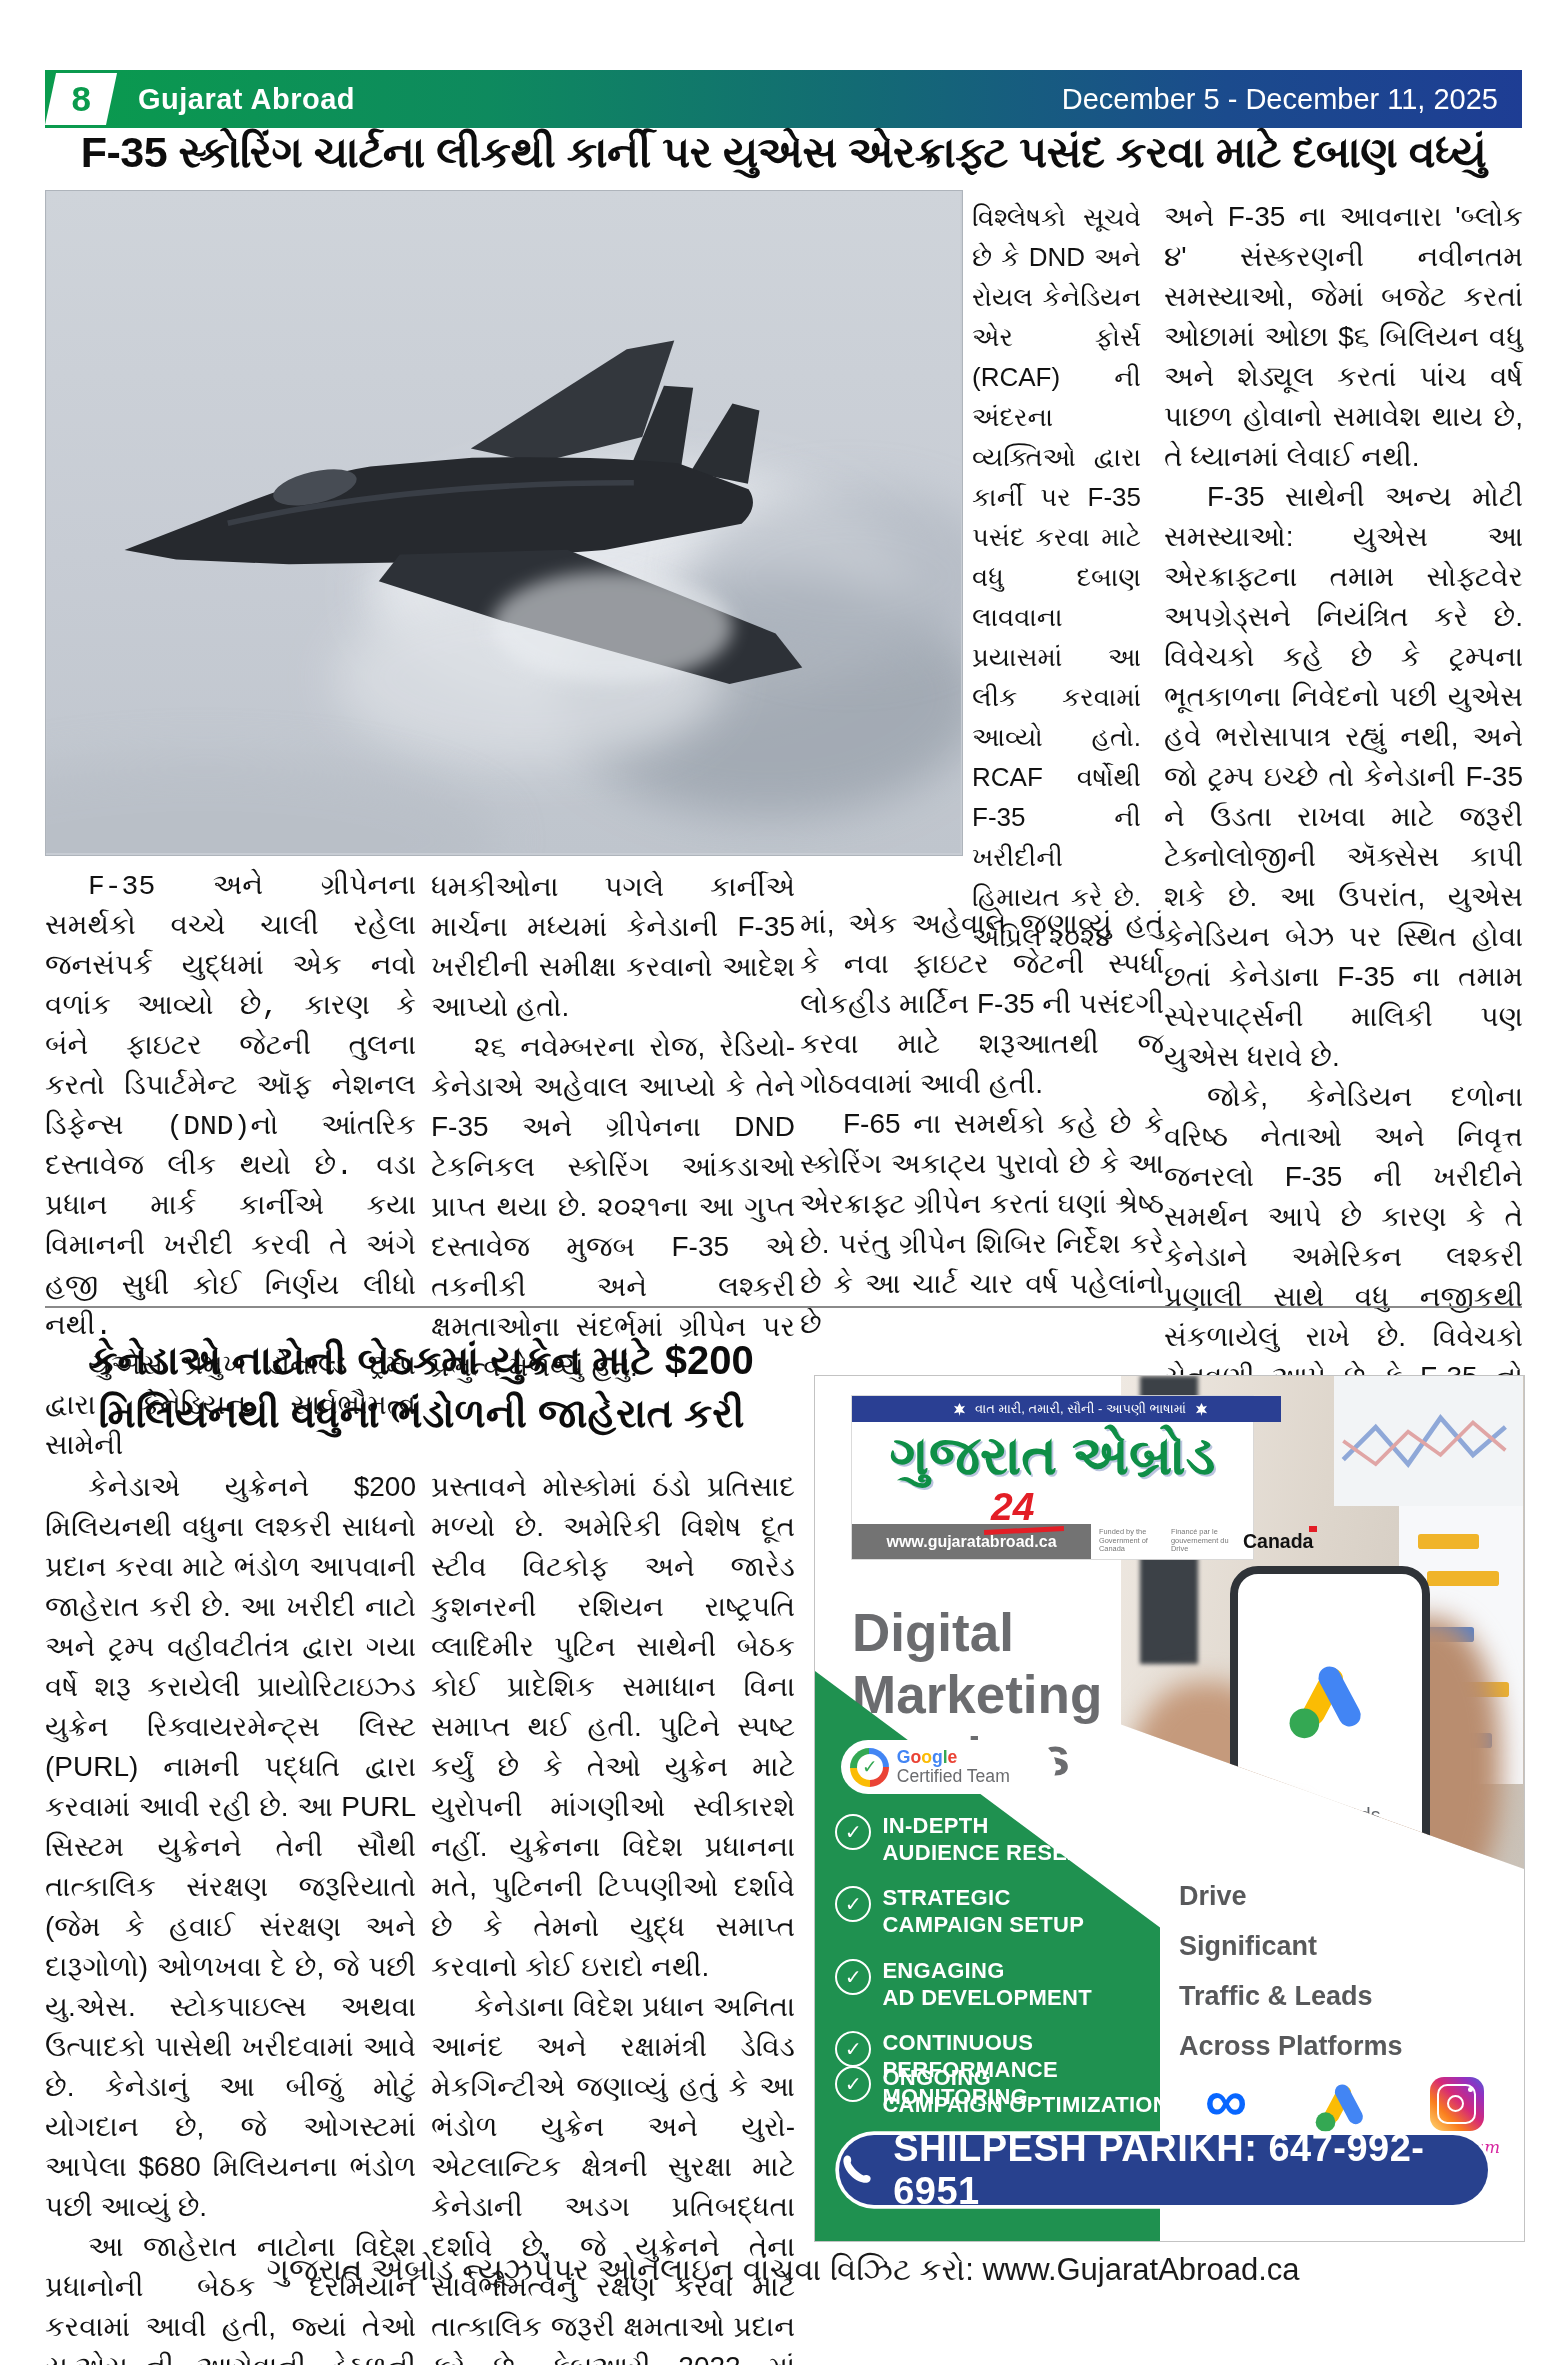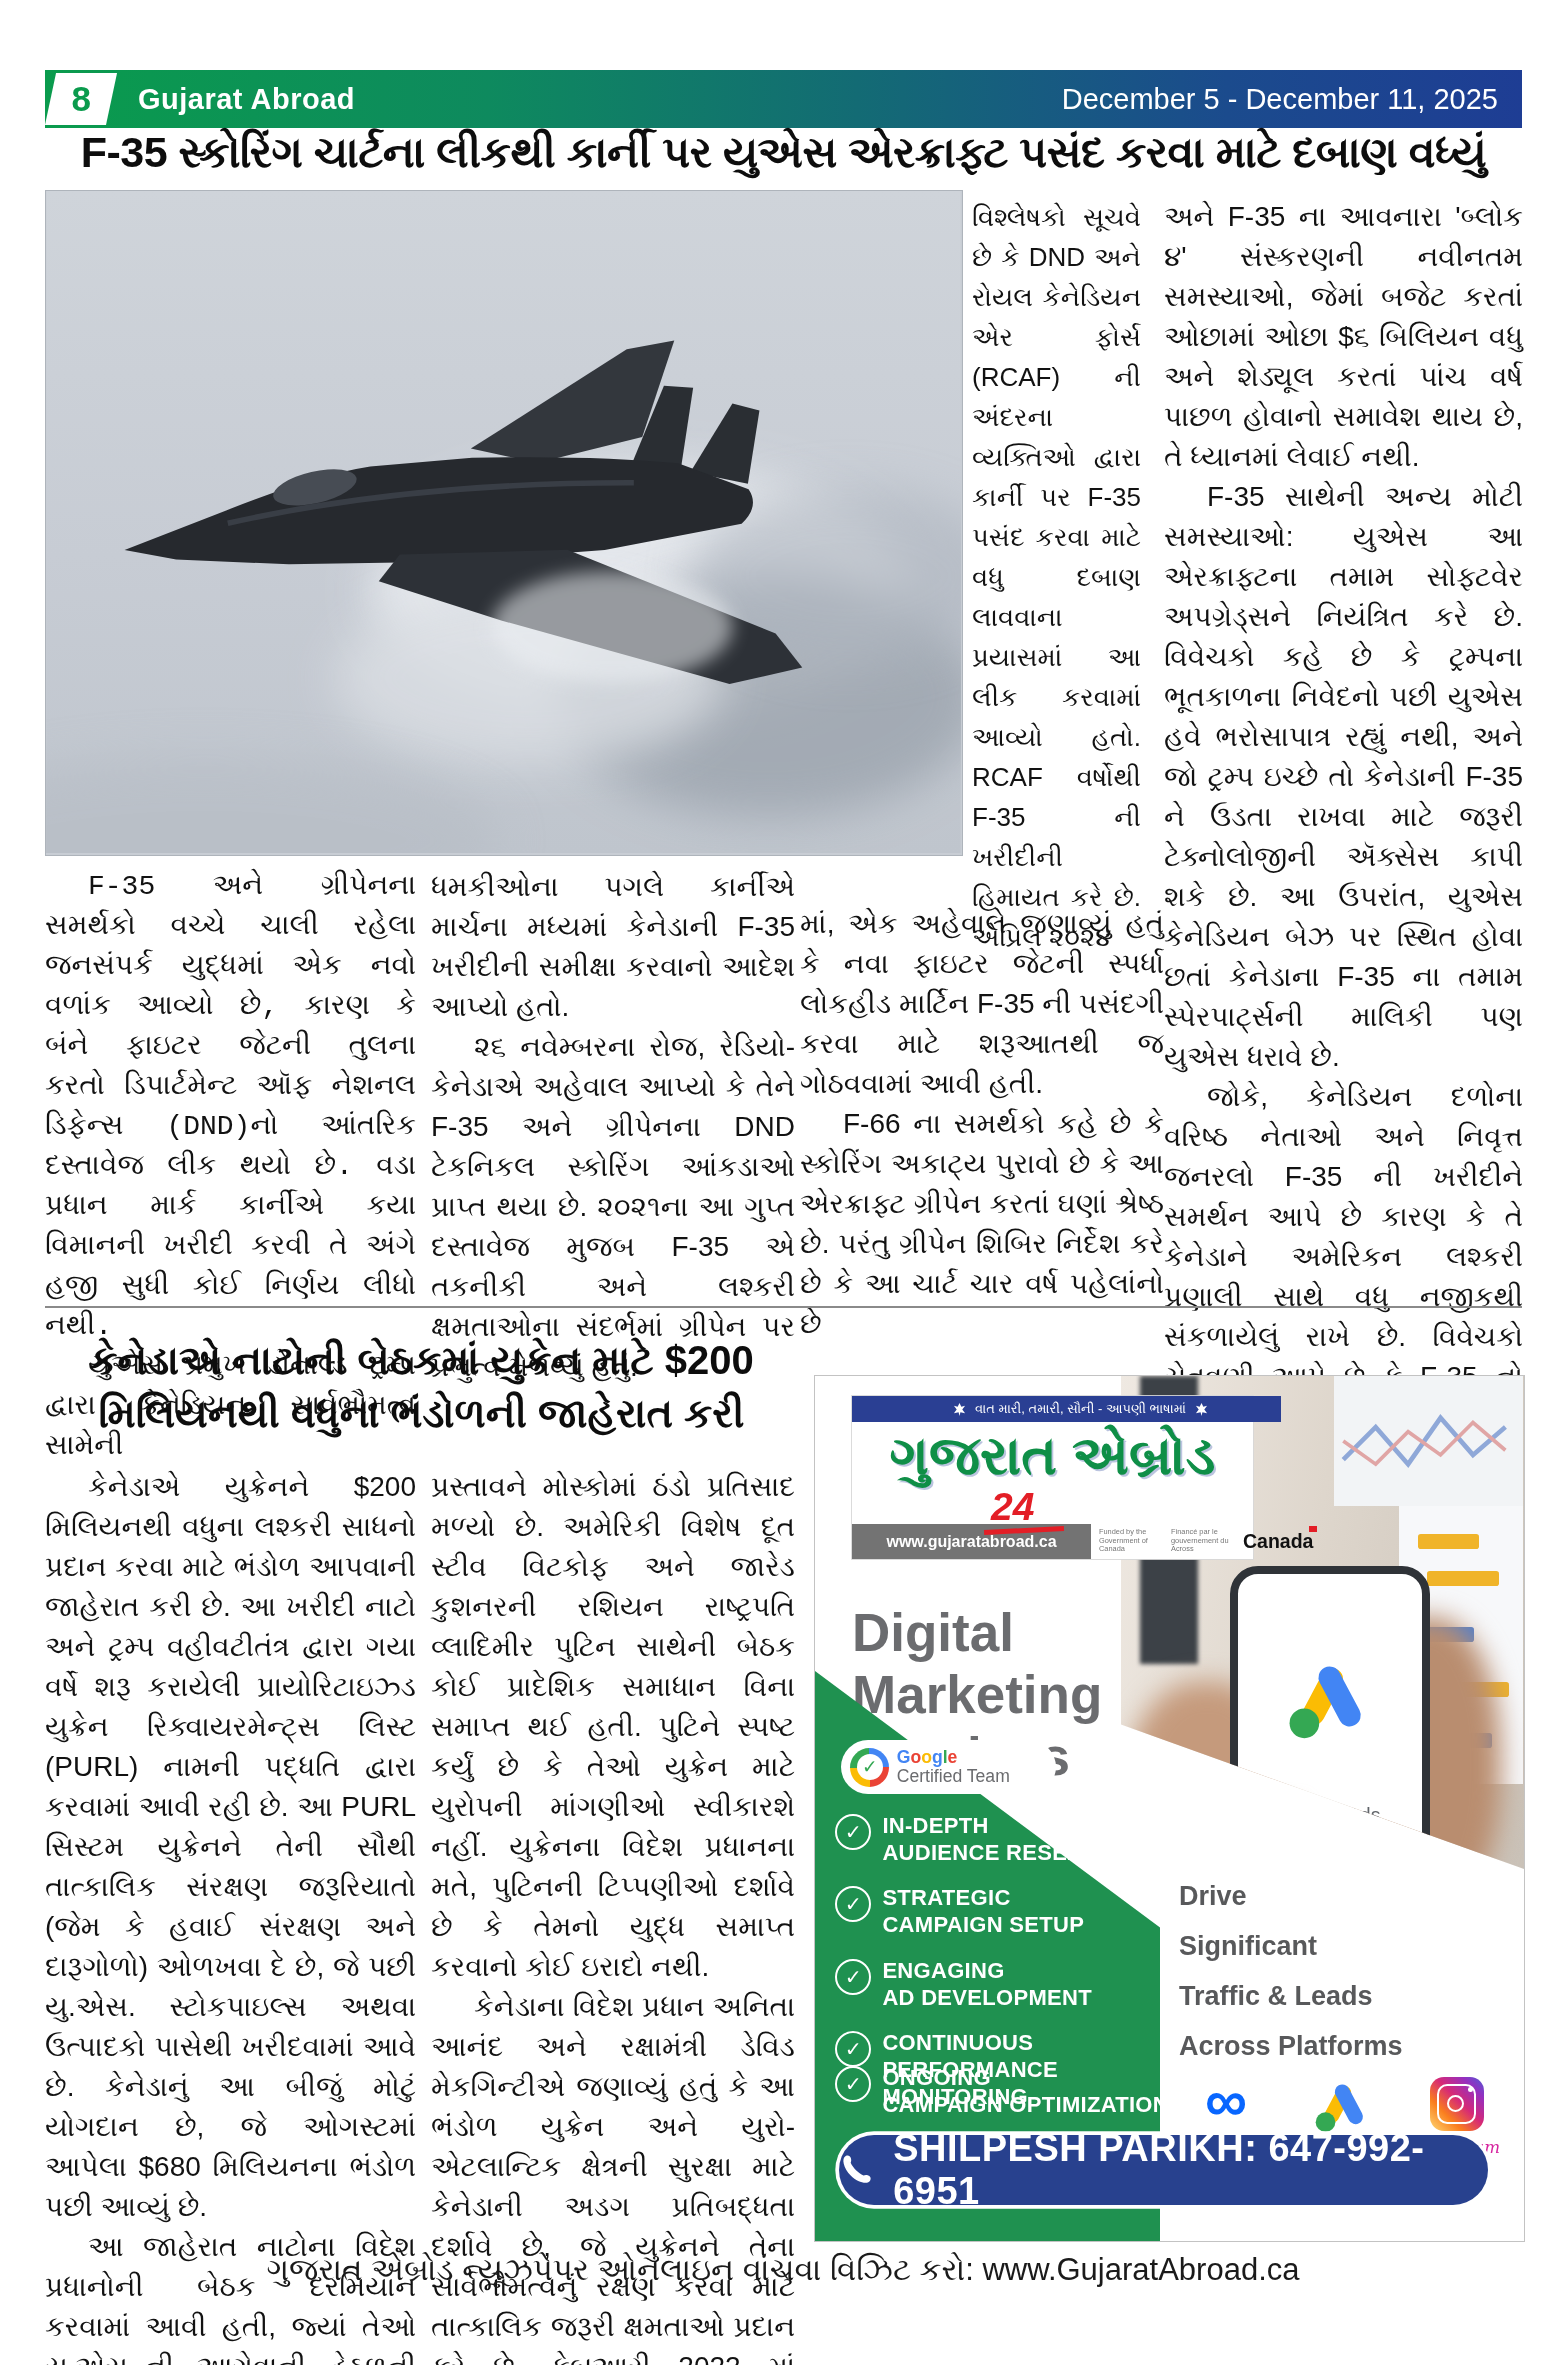--- a/index.html
+++ b/index.html
@@ -167,21 +167,21 @@
   </div>
   <div class="abs bodycol" style="left:431px;top:867px;width:364px;">
     <p>ધમકીઓના પગલે કાર્નીએ માર્ચના મધ્યમાં કેનેડાની F-35 ખરીદીની સમીક્ષા કરવાનો આદેશ આપ્યો હતો.</p>
     <p class="ind">૨૬ નવેમ્બરના રોજ, રેડિયો-કેનેડાએ અહેવાલ આપ્યો કે તેને F-35 અને ગ્રીપેનના DND ટેકનિકલ સ્કોરિંગ આંકડાઓ પ્રાપ્ત થયા છે. ૨૦૨૧ના આ ગુપ્ત દસ્તાવેજ મુજબ F-35 એ તકનીકી અને લશ્કરી ક્ષમતાઓના સંદર્ભમાં ગ્રીપેન પર પ્રભુત્વ મેળવ્યું હતું.</p>
   </div>
   <div class="abs bodycol narrow" style="left:972px;top:197px;width:169px;">
     <p>વિશ્લેષકો સૂચવે છે કે DND અને રોયલ કેનેડિયન એર ફોર્સ (RCAF) ની અંદરના વ્યક્તિઓ દ્વારા કાર્ની પર F-35 પસંદ કરવા માટે વધુ દબાણ લાવવાના પ્રયાસમાં આ લીક કરવામાં આવ્યો હતો. RCAF વર્ષોથી F-35 ની ખરીદીની હિમાયત કરે છે. એપ્રિલ ૨૦૨૪</p>
   </div>
   <div class="abs bodycol" style="left:800px;top:904px;width:364px;">
     <p>માં, એક અહેવાલે જણાવ્યું હતું કે નવા ફાઇટર જેટની સ્પર્ધા લોકહીડ માર્ટિન F-35 ની પસંદગી કરવા માટે શરૂઆતથી જ ગોઠવવામાં આવી હતી.</p>
-    <p class="ind">F-66 ના સમર્થકો કહે છે કે સ્કોરિંગ અકાટ્ય પુરાવો છે કે આ એરક્રાફ્ટ ગ્રીપેન કરતાં ઘણાં શ્રેષ્ઠ છે. પરંતુ ગ્રીપેન શિબિર નિર્દેશ કરે છે કે આ ચાર્ટ ચાર વર્ષ પહેલાંનો છે</p>
+    <p class="ind">F-65 ના સમર્થકો કહે છે કે સ્કોરિંગ અકાટ્ય પુરાવો છે કે આ એરક્રાફ્ટ ગ્રીપેન કરતાં ઘણાં શ્રેષ્ઠ છે. પરંતુ ગ્રીપેન શિબિર નિર્દેશ કરે છે કે આ ચાર્ટ ચાર વર્ષ પહેલાંનો છે</p>
   </div>
   <div class="abs bodycol" style="left:1164px;top:197px;width:359px;">
     <p>અને F-35 ના આવનારા 'બ્લોક ૪' સંસ્કરણની નવીનતમ સમસ્યાઓ, જેમાં બજેટ કરતાં ઓછામાં ઓછા $૬ બિલિયન વધુ અને શેડ્યૂલ કરતાં પાંચ વર્ષ પાછળ હોવાનો સમાવેશ થાય છે, તે ધ્યાનમાં લેવાઈ નથી.</p>
     <p class="ind">F-35 સાથેની અન્ય મોટી સમસ્યાઓ: યુએસ આ એરક્રાફ્ટના તમામ સોફ્ટવેર અપગ્રેડ્સને નિયંત્રિત કરે છે. વિવેચકો કહે છે કે ટ્રમ્પના ભૂતકાળના નિવેદનો પછી યુએસ હવે ભરોસાપાત્ર રહ્યું નથી, અને જો ટ્રમ્પ ઇચ્છે તો કેનેડાની F-35 ને ઉડતા રાખવા માટે જરૂરી ટેક્નોલોજીની ઍક્સેસ કાપી શકે છે. આ ઉપરાંત, યુએસ કેનેડિયન બેઝ પર સ્થિત હોવા છતાં કેનેડાના F-35 ના તમામ સ્પેરપાર્ટ્સની માલિકી પણ યુએસ ધરાવે છે.</p>
     <p class="ind">જોકે, કેનેડિયન દળોના વરિષ્ઠ નેતાઓ અને નિવૃત્ત જનરલો F-35 ની ખરીદીને સમર્થન આપે છે કારણ કે તે કેનેડાને અમેરિકન લશ્કરી પ્રણાલી સાથે વધુ નજીકથી સંકળાયેલું રાખે છે. વિવેચકો ચેતવણી આપે છે કે F-35 નો ઉપયોગ ભવિષ્યમાં અન્ય મુદ્દાઓમાં સોદાબાજીના સાધન તરીકે થઈ શકે છે.</p>
   </div>
 
   <div id="divider" class="abs"></div>
 
   <div class="abs hl2 prelines">કેનેડાએ નાટોની બેઠકમાં યુક્રેન માટે $200
@@ -232,21 +232,21 @@
           </svg>
         <span>વાત મારી, તમારી, સૌની - આપણી ભાષામાં</span>
         <svg class="leaf" width="13" height="13" viewBox="0 0 14 14">
             <polygon points="7,0 9,4 13,3 10,7 13,11 8,10 7,14 6,10 1,11 4,7 1,3 5,4" fill="#ffffff"></polygon>
           </svg>
       </div>
       <div id="np-name" class="abs">ગુજરાત એબ્રોડ</div>
       <div id="np-years" class="abs">24</div>
       <div id="np-urlbar" class="abs">www.gujaratabroad.ca</div>
       <div id="fund-en" class="abs fund">Funded by the Government of Canada</div>
-      <div id="fund-fr" class="abs fund">Financé par le gouvernement du Across</div>
+      <div id="fund-fr" class="abs fund">Financé par le gouvernement du Drive</div>
       <div id="canada-mark" class="abs">
         <span>Canada</span><i id="canada-flag"></i>
       </div>
     </div>
 
     <div id="ad-title" class="abs prelines">Digital
 Marketing
 Services</div>
 
     <div id="green-panel" class="abs"></div>

